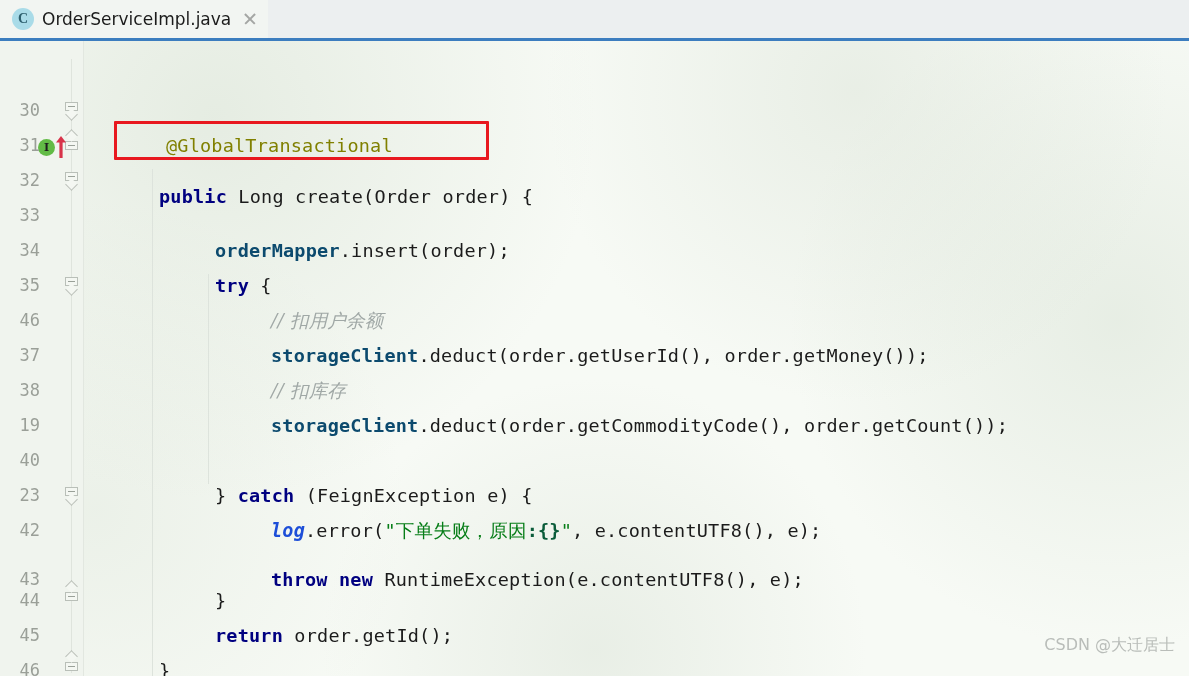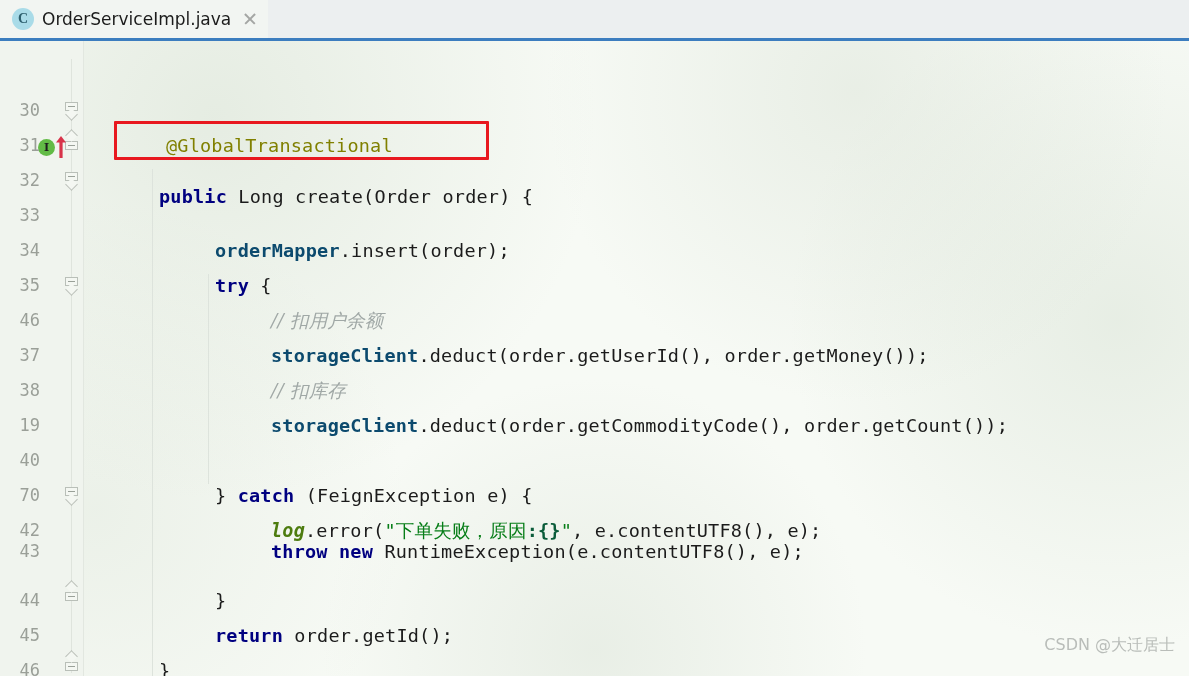--- a/index.html
+++ b/index.html
@@ -121,21 +121,21 @@
     font-family: "DejaVu Sans Mono", monospace;
     font-size: 18.5px;
     color: #1b1b1b;
     letter-spacing: .2px;
   }
 
   
   .kw      { color: #000080; font-weight: bold; }
   .anno    { color: #808000; }
   .field   { color: #0c4a6e; font-weight: bold; }
-  .logfld  { color: #4d7c0f; font-weight: bold; font-style: italic; }
+  .logfld  { color: #1d4ed8; font-weight: bold; font-style: italic; }
   .cmt     { color: #a0a8a6; font-style: italic; font-family: "DejaVu Serif", serif; }
   .str     { color: #067d17; }
   .strfmt  { color: #0a5c3a; font-weight: bold; }
 
   
   .fold {
     position: absolute;
     left: 65px;
     width: 15px; height: 15px;
   }
@@ -336,30 +336,30 @@
     <div class="lineno">19</div>
     <div class="code" style="left:271px;"><span class="field">storageClient</span>.deduct(order.getCommodityCode(), order.getCount());</div>
   </div>
 
   <div class="row" style="top:402px;">
     <div class="lineno">40</div>
     <div class="code" style="left:271px;"></div>
   </div>
 
   <div class="row" style="top:437px;">
-    <div class="lineno">70</div>
+    <div class="lineno">23</div>
     <div class="code" style="left:215px;">} <span class="kw">catch</span> (FeignException e) {</div>
   </div>
 
   <div class="row" style="top:472px;">
     <div class="lineno">42</div>
     <div class="code" style="left:271px;"><span class="logfld">log</span>.error(<span class="str">"下单失败，原因</span><span class="strfmt">:{}</span><span class="str">"</span>, e.contentUTF8(), e);</div>
   </div>
 
-  <div class="row" style="top:493px;">
+  <div class="row" style="top:521px;">
     <div class="lineno">43</div>
     <div class="code" style="left:271px;"><span class="kw">throw new</span> RuntimeException(e.contentUTF8(), e);</div>
   </div>
 
   <div class="row" style="top:542px;">
     <div class="lineno">44</div>
     <div class="code" style="left:215px;">}</div>
   </div>
 
   <div class="row" style="top:577px;">

